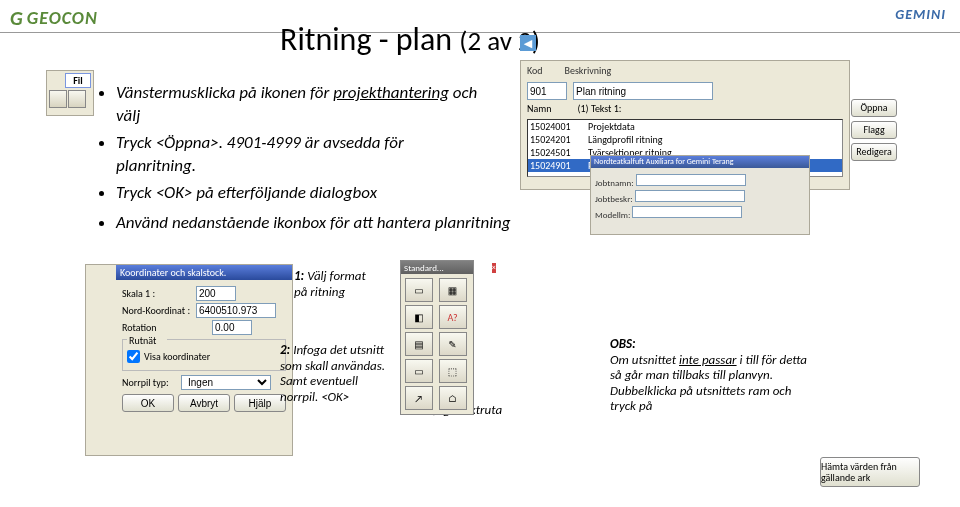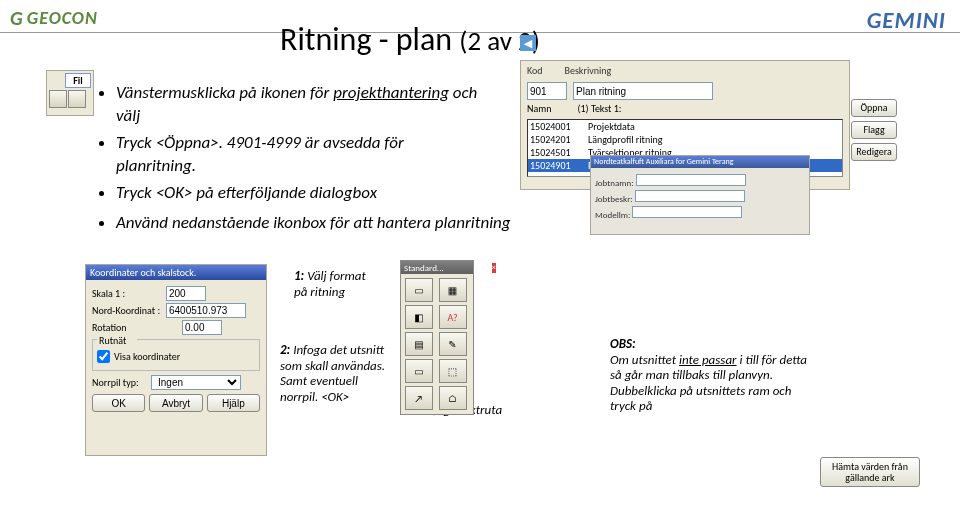--- a/index.html
+++ b/index.html
@@ -31,21 +31,21 @@
     font-style: italic;
     font-size: 18px;
     letter-spacing: 1px;
   }
   .logo-right {
     position: absolute;
     top: 6px; right: 14px;
     color: #3a6aa8;
     font-weight: bold;
     font-style: italic;
-    font-size: 23px;
+    font-size: 14px;
     letter-spacing: 1px;
   }
   .hr-top {
     position: absolute;
     top: 32px; left: 0; right: 0;
     border-top: 1px solid #999;
   }
   
   .title {
     position: absolute;
@@ -196,25 +196,26 @@
     display: inline-block;
     background: #fff;
     border: 1px solid #7f9db9;
     width: 110px;
     height: 12px;
   }
   
   .koord-panel {
     position: absolute;
     top: 264px; left: 85px;
-    width: 182px;
+    width: 208px;
     height: 192px;
     background: #ece9d8;
     border: 1px solid #aca899;
     font-size: 10px;
+    padding-left: 30px;
   }
   .koord-panel .titlebar {
     height: 15px;
     background: linear-gradient(#5a7edc,#2a4a9c);
     color: #fff;
     font-size: 10px;
     padding: 0 4px;
     line-height: 15px;
   }
   .koord-panel .body { padding: 4px 6px; }
@@ -314,21 +315,21 @@
   
   .refresh-btn {
     position: absolute;
     bottom: 20px; right: 40px;
     width: 100px;
     height: 30px;
     background: linear-gradient(#fefefe,#e0e0d0);
     border: 1px solid #888;
     border-radius: 3px;
     font-size: 10px;
-    text-align: center;
+    text-align: left;
     padding-top: 3px;
     cursor: pointer;
     line-height: 1.1;
   }
 </style>
 </head>
 <body>
 
 <div class="logo-left">
   <span class="logo-glyph">G</span>

